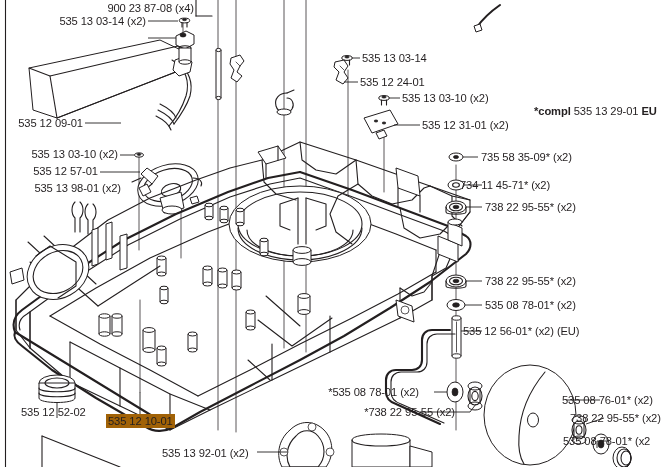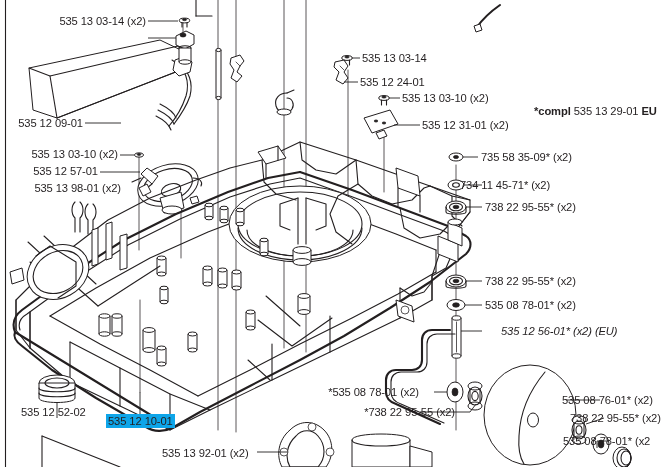--- a/index.html
+++ b/index.html
@@ -26,21 +26,21 @@
     font-family: "Liberation Sans", sans-serif;
     font-size: 11.2px;
     line-height: 12px;
     color: #231f20;
     white-space: nowrap;
     letter-spacing: -0.1px;
   }
   .lbl.r { text-align: right; }
   .lbl b { font-weight: bold; }
   .lbl .hl {
-    background: #0ea5e9;
+    background: #a16207;
     padding: 1px 2px 1px 2px;
     display: inline-block;
   }
 </style>
 </head>
 <body>
 
 <div id="page">
 
   <svg id="artwork" viewBox="0 0 672 467">
@@ -505,20 +505,21 @@
 
       <line x1="434" y1="392" x2="447" y2="392" class="lead"></line>
       <polyline points="420,412 470,412 476,404" class="lead"></polyline>
 
       <line x1="57" y1="403" x2="57" y2="418" class="lead"></line>
       <line x1="140" y1="392" x2="140" y2="414" class="lead"></line>
       <line x1="257" y1="452" x2="288" y2="452" class="lead"></line>
     </g>
   </svg>
 
+  <div class="lbl r" style="left:0px; top:2px; width:194px;">900 23 87-08 (x4)</div>
 
   <div class="lbl r" style="left:0px; top:15px; width:146px;">535 13 03-14 (x2)</div>
 
 
   <div class="lbl r" style="left:0px; top:117px; width:83px;">535 12 09-01</div>
 
   <div class="lbl r" style="left:0px; top:148px; width:118px;">535 13 03-10 (x2)</div>
 
   <div class="lbl r" style="left:0px; top:165px; width:98px;">535 12 57-01</div>
 
@@ -551,21 +552,21 @@
   <div class="lbl" style="left:481px; top:151px;">735 58 35-09* (x2)</div>
 
   <div class="lbl" style="left:460px; top:179px;">734 11 45-71* (x2)</div>
 
   <div class="lbl" style="left:485px; top:201px;">738 22 95-55* (x2)</div>
 
   <div class="lbl" style="left:485px; top:275px;">738 22 95-55* (x2)</div>
 
   <div class="lbl" style="left:485px; top:299px;">535 08 78-01* (x2)</div>
 
-  <div class="lbl" style="left:501px; top:325px;font-style:italic;">535 12 56-01* (x2) (EU)</div>
+  <div class="lbl" style="left:463px; top:325px;">535 12 56-01* (x2) (EU)</div>
 
   <div class="lbl" style="left:562px; top:394px;">535 08 76-01* (x2)</div>
 
   <div class="lbl" style="left:570px; top:412px;">738 22 95-55* (x2)</div>
 
   <div class="lbl" style="left:563px; top:435px;">535 08 78-01* (x2</div>
 
 </div>
 
 </body></html>

